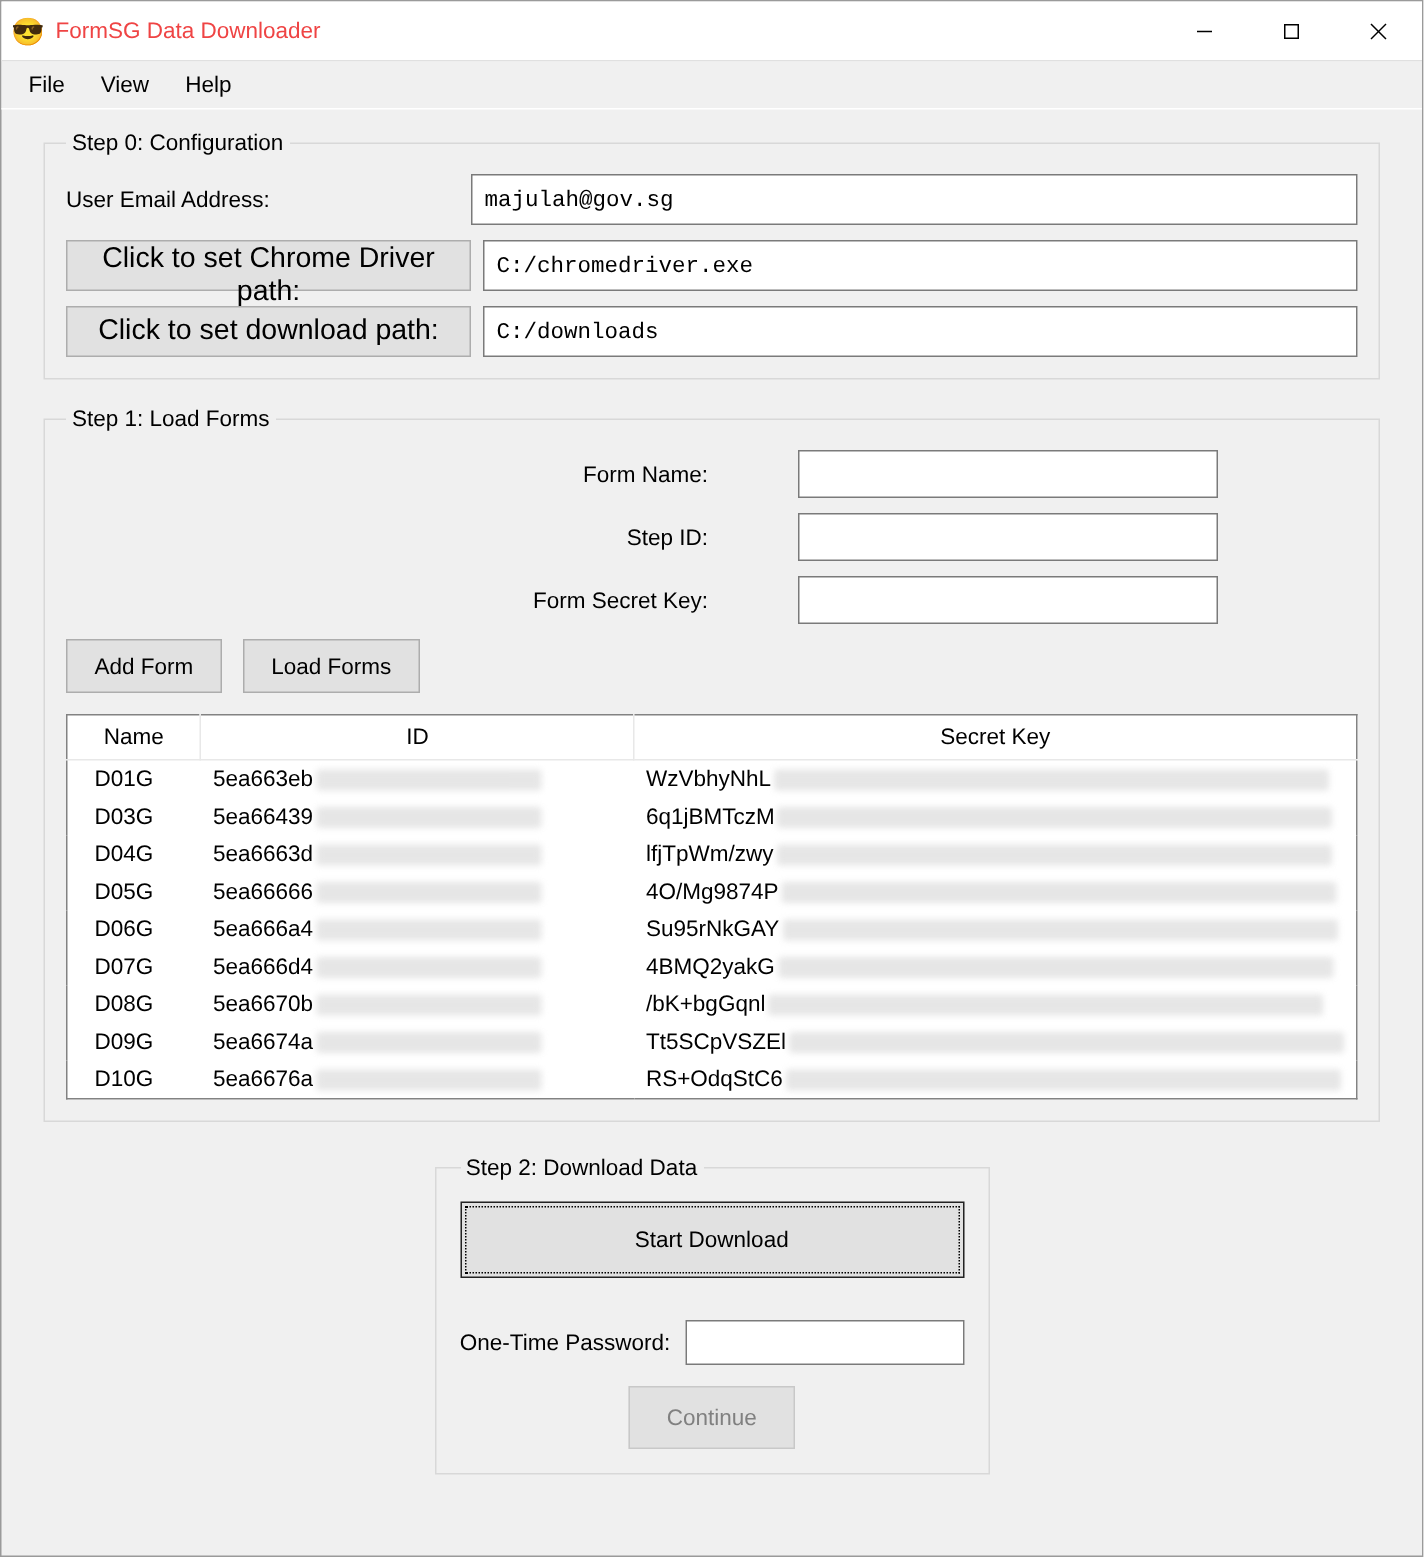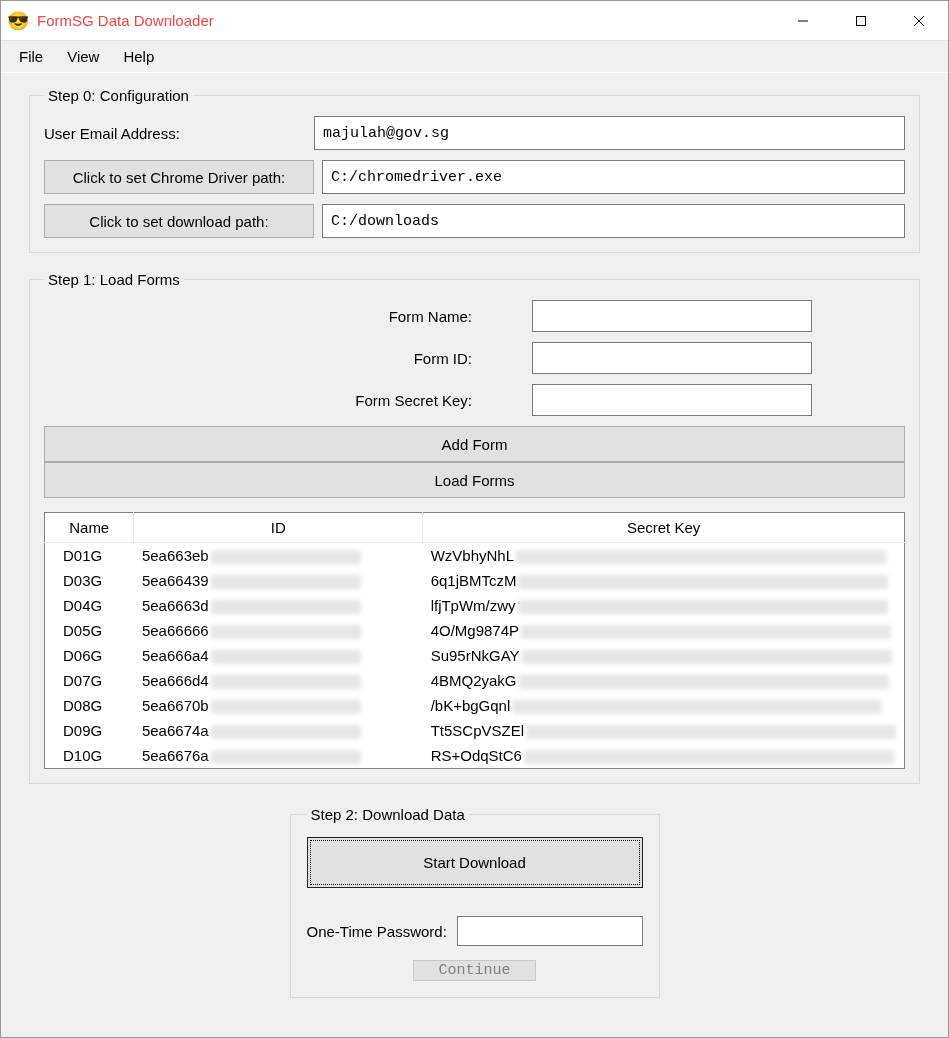--- a/index.html
+++ b/index.html
@@ -96,21 +96,21 @@
   .cfg-row:last-child { margin-bottom: 0; }
   .cfg-label-plain {
     width: 270px;
     padding-right: 10px;
   }
   .cfg-label-btn {
     width: 270px;
     height: 34px;
     background: #e1e1e1;
     border: 1px solid #adadad;
-    font-size: 15px;
+    font-size: 19px;
     font-family: inherit;
     cursor: pointer;
     margin-right: 8px;
   }
   .cfg-input {
     flex: 1;
     height: 34px;
     border: 1px solid #7a7a7a;
     background: #fff;
     padding: 0 8px;
@@ -136,23 +136,23 @@
     border: 1px solid #7a7a7a;
     background: #fff;
     padding: 0 6px;
     font-family: inherit;
     font-size: 15px;
   }
   .form-row .fspacer { flex: 1; }
   .btn-row {
     display: flex;
     justify-content: flex-start;
+    gap: 14px;
     margin-top: 4px;
     margin-bottom: 14px;
-    flex-direction: column;
   }
   button.std {
     height: 36px;
     padding: 0 18px;
     background: #e1e1e1;
     border: 1px solid #adadad;
     font-size: 15px;
     font-family: inherit;
     cursor: pointer;
   }
@@ -230,24 +230,24 @@
     height: 30px;
     border: 1px solid #7a7a7a;
     background: #fff;
     font-family: inherit;
   }
   .continue-row { text-align: center; }
   button.disabled {
     color: #808080;
     background: #e1e1e1;
     border: 1px solid #c8c8c8;
-    height: 21px;
+    height: 42px;
     padding: 0 24px;
     font-size: 15px;
-    font-family: Liberation Mono, monospace;
+    font-family: Liberation Sans, sans-serif;
   }
 </style>
 </head>
 <body>
 
 <div class="window">
 
   <div class="titlebar">
     <span class="app-icon">😎</span>
     <span class="title">FormSG Data Downloader</span>
@@ -300,21 +300,21 @@
 
     <fieldset class="group">
       <legend>Step 1: Load Forms</legend>
 
       <div class="form-row">
         <div class="flabel">Form Name:</div>
         <input class="finput" value="" style="">
         <div class="fspacer"></div>
       </div>
       <div class="form-row">
-        <div class="flabel">Form ID:</div>
+        <div class="flabel">Step ID:</div>
         <input class="finput" value="" style="">
         <div class="fspacer"></div>
       </div>
       <div class="form-row">
         <div class="flabel">Form Secret Key:</div>
         <input class="finput" value="" style="">
         <div class="fspacer"></div>
       </div>
 
       <div class="btn-row">

